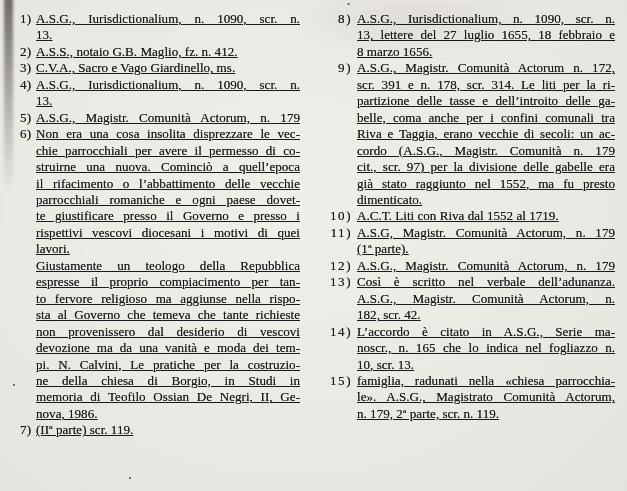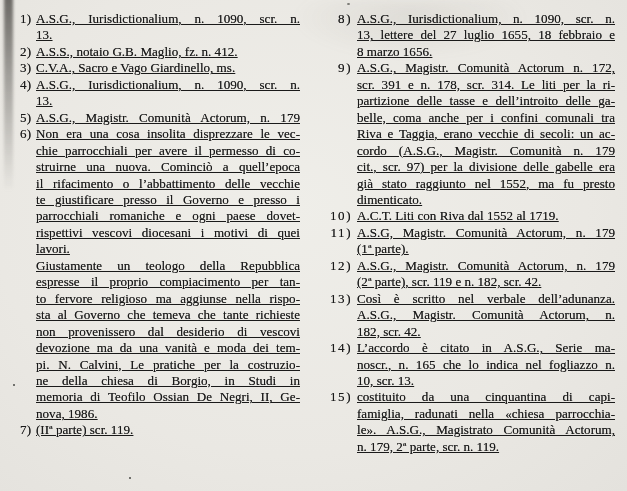--- a/index.html
+++ b/index.html
@@ -78,22 +78,22 @@
       <div class="note">
         <span class="note-num">5)</span>
         <div class="line">A.S.G., Magistr. Comunità Actorum, n. 179</div>
       </div>
       <div class="note">
         <span class="note-num">6)</span>
         <div class="line">Non era una cosa insolita disprezzare le vec-</div>
         <div class="line">chie parrocchiali per avere il permesso di co-</div>
         <div class="line">struirne una nuova. Cominciò a quell’epoca</div>
         <div class="line">il rifacimento o l’abbattimento delle vecchie</div>
+        <div class="line">parrocchiali romaniche e ogni paese dovet-</div>
         <div class="line">te giustificare presso il Governo e presso i</div>
-        <div class="line">parrocchiali romaniche e ogni paese dovet-</div>
         <div class="line">rispettivi vescovi diocesani i motivi di quei</div>
         <div class="line last">lavori.</div>
         <div class="line">Giustamente un teologo della Repubblica</div>
         <div class="line">espresse il proprio compiacimento per tan-</div>
         <div class="line">to fervore religioso ma aggiunse nella rispo-</div>
         <div class="line">sta al Governo che temeva che tante richieste</div>
         <div class="line">non provenissero dal desiderio di vescovi</div>
         <div class="line">devozione ma da una vanità e moda dei tem-</div>
         <div class="line">pi. N. Calvini, Le pratiche per la costruzio-</div>
         <div class="line">ne della chiesa di Borgio, in Studi in</div>
@@ -129,35 +129,33 @@
         <div class="line last">A.C.T. Liti con Riva dal 1552 al 1719.</div>
       </div>
       <div class="note">
         <span class="note-num">11)</span>
         <div class="line">A.S.G, Magistr. Comunità Actorum, n. 179</div>
         <div class="line last">(1ª parte).</div>
       </div>
       <div class="note">
         <span class="note-num">12)</span>
         <div class="line">A.S.G., Magistr. Comunità Actorum, n. 179</div>
-        <div class="line last">(2ª parte), scr. 119 e n. 182, scr. 42.</div>
       </div>
       <div class="note">
         <span class="note-num">13)</span>
         <div class="line">Così è scritto nel verbale dell’adunanza.</div>
         <div class="line">A.S.G., Magistr. Comunità Actorum, n.</div>
         <div class="line last">182, scr. 42.</div>
       </div>
       <div class="note">
         <span class="note-num">14)</span>
         <div class="line">L’accordo è citato in A.S.G., Serie ma-</div>
         <div class="line">noscr., n. 165 che lo indica nel fogliazzo n.</div>
         <div class="line last">10, scr. 13.</div>
       </div>
       <div class="note">
         <span class="note-num">15)</span>
-        <div class="line">costituito da una cinquantina di capi-</div>
         <div class="line">famiglia, radunati nella «chiesa parrocchia-</div>
         <div class="line">le». A.S.G., Magistrato Comunità Actorum,</div>
         <div class="line last">n. 179, 2ª parte, scr. n. 119.</div>
       </div>
     </div>
 </div>
 
 </body></html>

